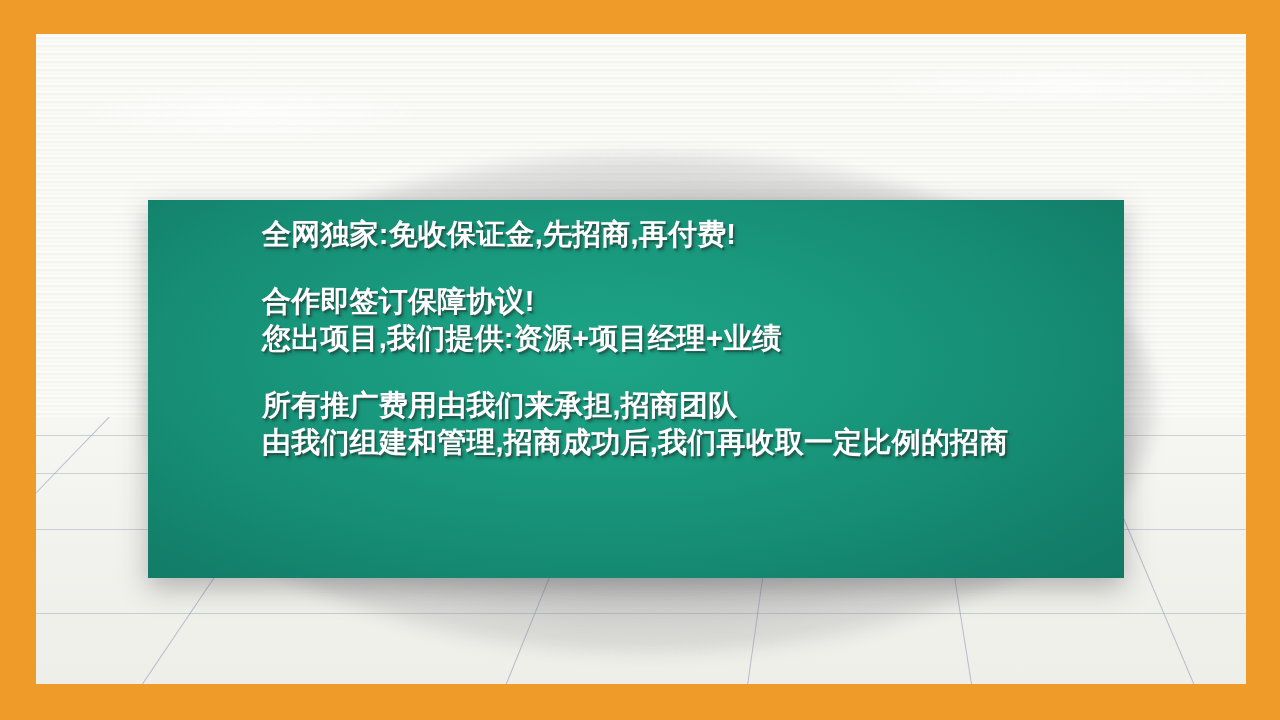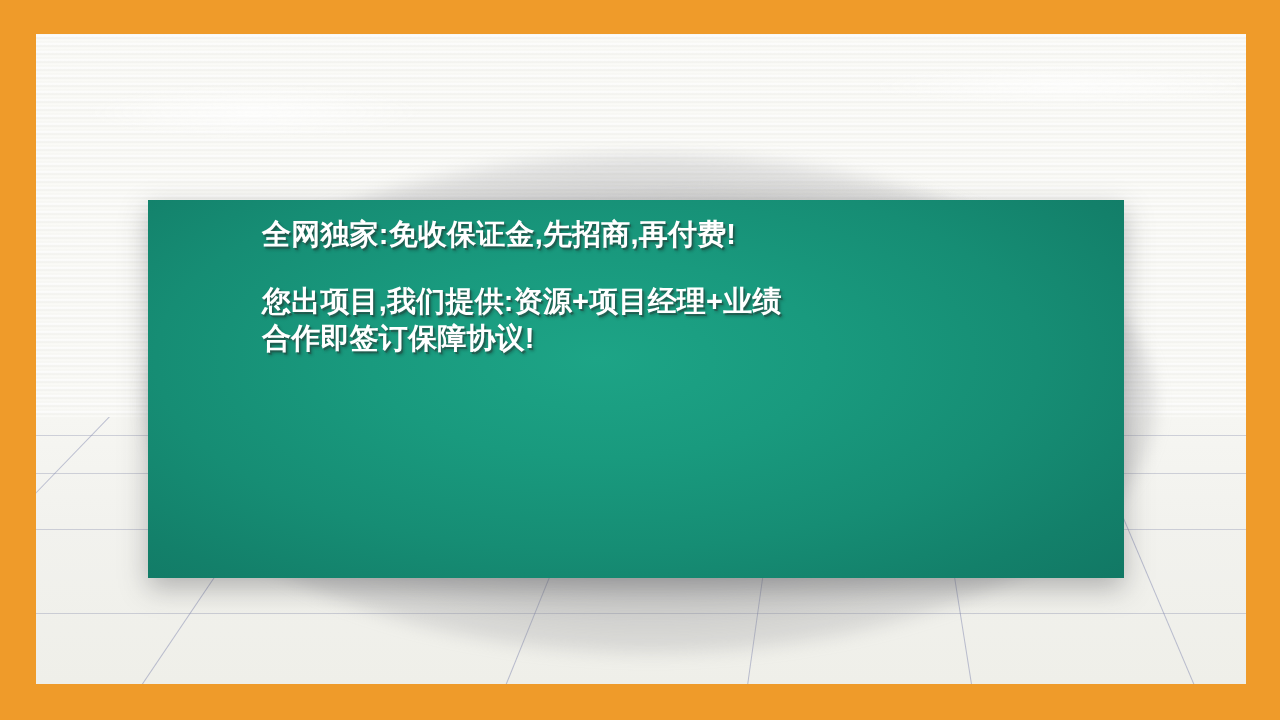--- a/index.html
+++ b/index.html
@@ -184,23 +184,25 @@
       <div class="floor-line-d" style="left:1190px; transform: rotate(-35deg);"></div>
       <div class="floor-line-d" style="left:150px;  transform: rotate(44deg);"></div>
     </div>
 
     <div class="panel-glow"></div>
 
     <div class="panel">
       <div class="panel-inner">
         <div class="text-line">全网独家:免收保证金,先招商,再付费!</div>
         <div class="text-line spacer"></div>
+        <div class="text-line">合作即签订保障协议!</div>
         <div class="text-line">您出项目,我们提供:资源+项目经理+业绩</div>
-        <div class="text-line">合作即签订保障协议!</div>
         <div class="text-line spacer"></div>
+        <div class="text-line">所有推广费用由我们来承担,招商团队</div>
+        <div class="text-line">由我们组建和管理,招商成功后,我们再收取一定比例的招商</div>
       </div>
     </div>
 
   </div>
 
   <div class="frame-border frame-top"></div>
   <div class="frame-border frame-bottom"></div>
   <div class="frame-border frame-left"></div>
   <div class="frame-border frame-right"></div>
 

